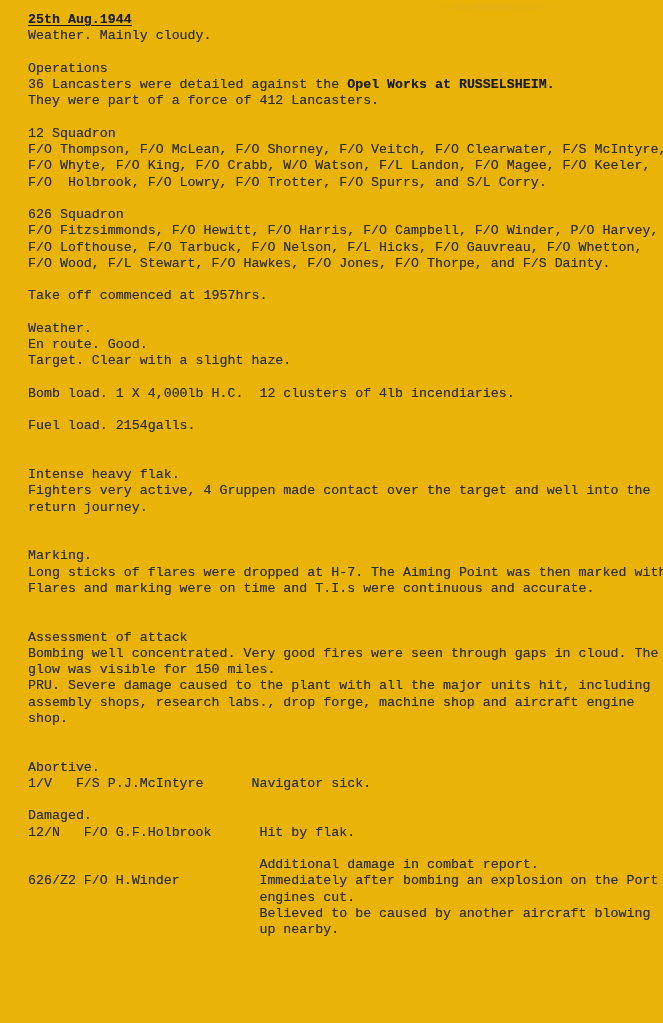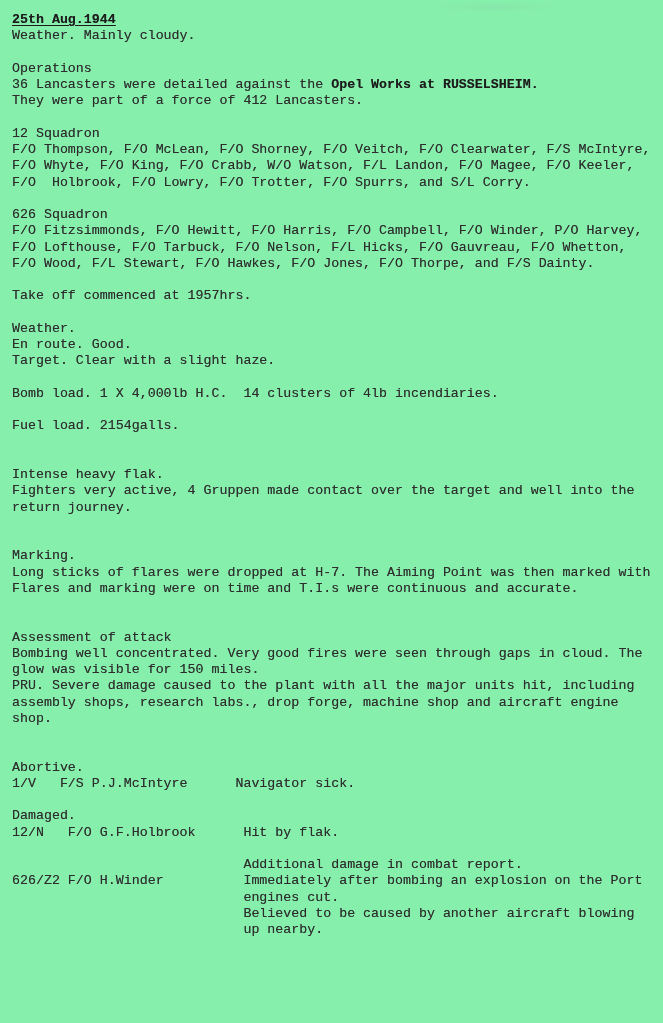--- a/index.html
+++ b/index.html
@@ -5,22 +5,22 @@
   html, body {
     margin: 0;
     padding: 0;
     background: #fcfcfb;
   }
   .page {
     position: relative;
     width: 663px;
     height: 1023px;
     box-sizing: border-box;
-    background: #86efac;
-    padding: 12px 0 0 12px;
+    background: #eab308;
+    padding: 12px 0 0 28px;
     overflow: hidden;
     font-family: "Liberation Mono", "DejaVu Sans Mono", monospace;
     font-size: 13.3px;
     line-height: 16.25px;
     color: #2d2d2d;
     text-shadow: 0 0 0.5px rgba(45,45,45,0.55);
   }
   .line {
     height: 16.25px;
     white-space: pre;
@@ -65,21 +65,21 @@
       <div class="line"><span>F/O Fitzsimmonds, F/O Hewitt, F/O Harris, F/O Campbell, F/O Winder, P/O Harvey,</span></div>
       <div class="line"><span>F/O Lofthouse, F/O Tarbuck, F/O Nelson, F/L Hicks, F/O Gauvreau, F/O Whetton,</span></div>
       <div class="line"><span>F/O Wood, F/L Stewart, F/O Hawkes, F/O Jones, F/O Thorpe, and F/S Dainty.</span></div>
       <div class="line">&nbsp;</div>
       <div class="line"><span>Take off commenced at 1957hrs.</span></div>
       <div class="line">&nbsp;</div>
       <div class="line"><span>Weather.</span></div>
       <div class="line"><span>En route. Good.</span></div>
       <div class="line"><span>Target. Clear with a slight haze.</span></div>
       <div class="line">&nbsp;</div>
-      <div class="line"><span>Bomb load. 1 X 4,000lb H.C.  14 clusters of 4lb incendiaries.</span></div>
+      <div class="line"><span>Bomb load. 1 X 4,000lb H.C.  12 clusters of 4lb incendiaries.</span></div>
       <div class="line">&nbsp;</div>
       <div class="line"><span>Fuel load. 2154galls.</span></div>
       <div class="line">&nbsp;</div>
       <div class="line">&nbsp;</div>
       <div class="line"><span>Intense heavy flak.</span></div>
       <div class="line"><span>Fighters very active, 4 Gruppen made contact over the target and well into the</span></div>
       <div class="line"><span>return journey.</span></div>
       <div class="line">&nbsp;</div>
       <div class="line">&nbsp;</div>
       <div class="line"><span>Marking.</span></div>

